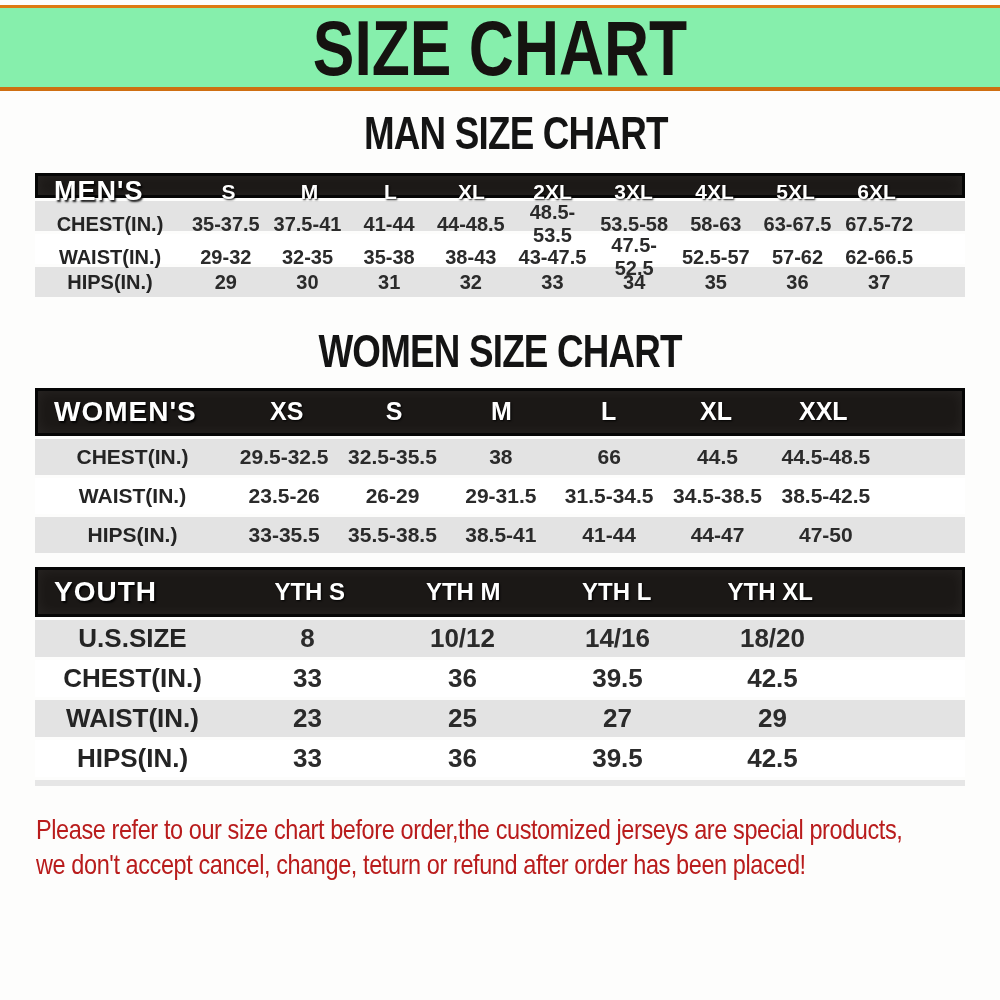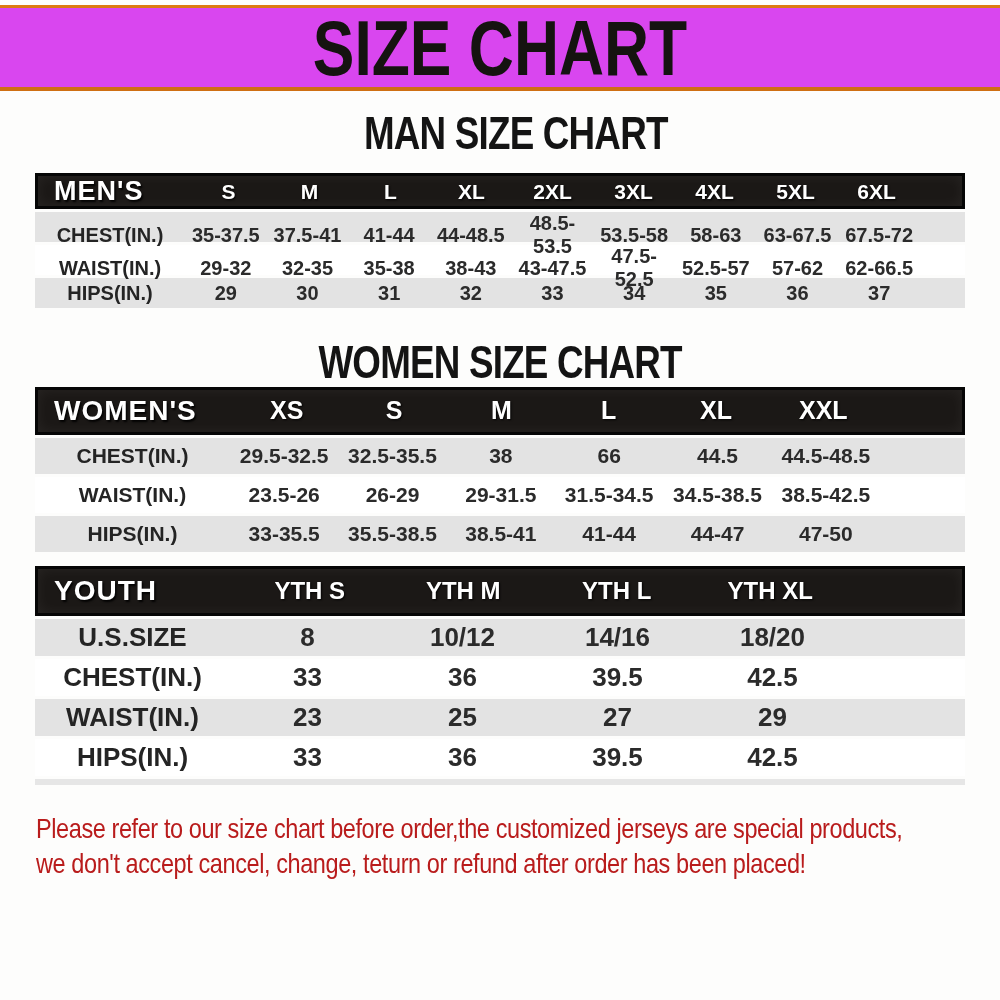--- a/index.html
+++ b/index.html
@@ -1,48 +1,48 @@
 <!DOCTYPE html>
 <html><head>
 <meta charset="utf-8">
 <style>
   * { margin:0; padding:0; box-sizing:border-box; }
   html,body { width:1000px; height:1000px; background:#fdfdfc; overflow:hidden;
               font-family:"Liberation Sans", sans-serif; }
 
   
-  .banner { height:86px; margin-top:5px; background:#d946ef;
+  .banner { height:86px; margin-top:5px; background:#86efac;
             border-top:3px solid #dd7a12; border-bottom:4px solid #cf6f12;
             display:flex; align-items:center; justify-content:center; }
   .banner .condensed { font-size:78px; font-weight:900; color:#151310;
             letter-spacing:0px; line-height:1; }
 
   .condensed { display:inline-block; transform:scaleX(0.8); transform-origin:center;
                font-weight:900; }
 
   
   .section-heading { text-align:center; color:#141414; line-height:1.05; }
   .section-heading .condensed { font-size:46px; letter-spacing:-1px; }
   .heading-man   { margin-top:18px;padding-left:32px; }
   .heading-women { margin-top:30px; }
   .heading-youth { margin-top:44px; }
 
   
   .size-table { width:930px; margin:0 auto; }
   .mens-table   { margin-top:16px; }
-  .womens-table { margin-top:0; }
+  .womens-table { margin-top:12px; }
   .youth-table  { margin-top:14px; }
 
   .mens-grid   { display:grid; grid-template-columns:150px repeat(9,1fr) 45px; }
   .womens-grid { display:grid; grid-template-columns:195px repeat(6,1fr) 85px; }
   .youth-grid  { display:grid; grid-template-columns:195px repeat(4,1fr) 115px; }
 
   .thead { background:#1b1816; border:3px solid #060606; color:#fff;
            align-items:center; box-shadow:inset 0 0 14px rgba(255,255,255,0.06); }
-  .mens-table  .thead { height:36px; }
+  .mens-table  .thead { height:25px; }
   .womens-table .thead { height:48px; }
   .youth-table  .thead { height:50px; }
 
   .corner { padding-left:16px; font-weight:800; letter-spacing:1px;
             text-shadow:1.5px 1.5px 2px rgba(0,0,0,0.9); }
   .mens-table  .corner { font-size:27px; }
   .womens-table .corner, .youth-table .corner { font-size:28px; }
 
   .colh { text-align:center; font-weight:700;
           text-shadow:1px 1px 2px rgba(0,0,0,0.9); }

